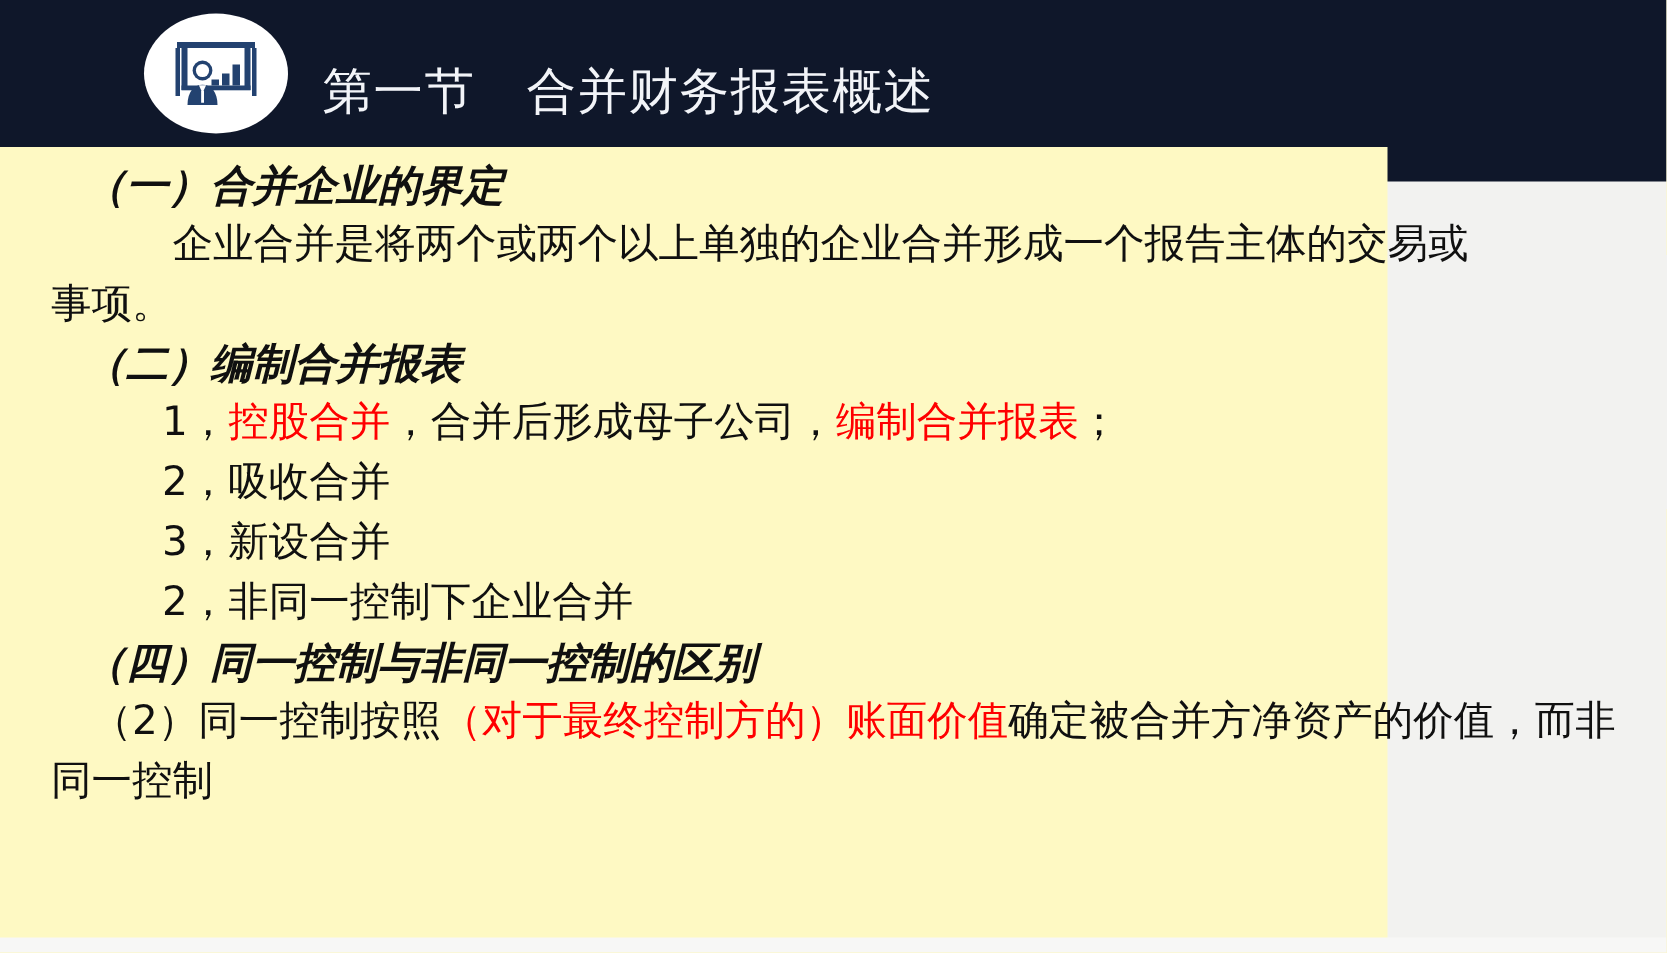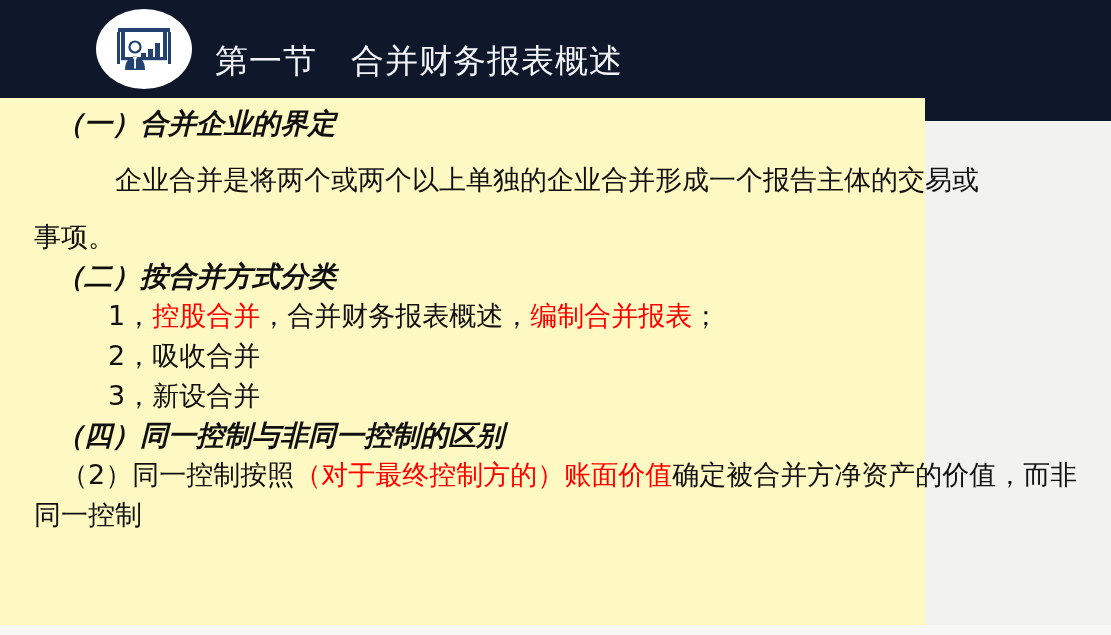--- a/index.html
+++ b/index.html
@@ -116,21 +116,20 @@
     font-family: "DejaVu Sans", "Liberation Sans", sans-serif;
     font-size: 27px;
     line-height: 40px;
     color: #101010;
   }
   .block-para .red { color: #ff0000; }
   .block-para .redb { color: #ff0000; font-weight: bold; }
 
   .p-first {
     padding-left: 0;
-    margin-top: 17px;
   }
 </style>
 </head>
 <body>
 
 <div class="header-band">
 
   <div class="header-icon-circle">
     <span>
       <svg width="58" height="50" viewBox="0 0 58 50" xmlns="http://www.w3.org/2000/svg">
@@ -160,30 +159,31 @@
   <div class="header-title">第一节　合并财务报表概述</div>
 </div>
 
 <div class="slide-body">
   <div class="content">
 
     <div class="sec-heading">（一）合并企业的界定</div>
     <div class="wrapline p-first">　　　企业合并是将两个或两个以上单独的企业合并形成一个报告主体的交易或</div>
     <div class="wrapline p-first">事项。</div>
 
-    <div class="sec-heading">（二）按合并方式分类</div>
+    <div class="sec-heading">（二）编制合并报表</div>
 
-    <div class="list-item"><span>1，</span><span class="red">控股合并</span><span>，合并财务报表概述，</span><span class="red">编制合并报表</span><span>；</span></div>
+    <div class="list-item"><span>1，</span><span class="red">控股合并</span><span>，合并后形成母子公司，</span><span class="red">编制合并报表</span><span>；</span></div>
 
     <div class="list-item"><span>2，</span><span>吸收合并</span></div>
 
     <div class="list-item"><span>3，</span><span>新设合并</span></div>
 
 
 
+    <div class="list-item"><span>2，</span><span>非同一控制下企业合并</span></div>
 
     <div class="sec-heading">（四）同一控制与非同一控制的区别</div>
 
 
     <div class="block-para"><span>　（2）同一控制按照</span><span class="red">（对于最终控制方的）账面价值</span><span>确定被合并方净</span><span>资产的价值，而非同一控制</span></div>
 
   </div>
 </div>
 
 <div class="bottom-strip"></div>

